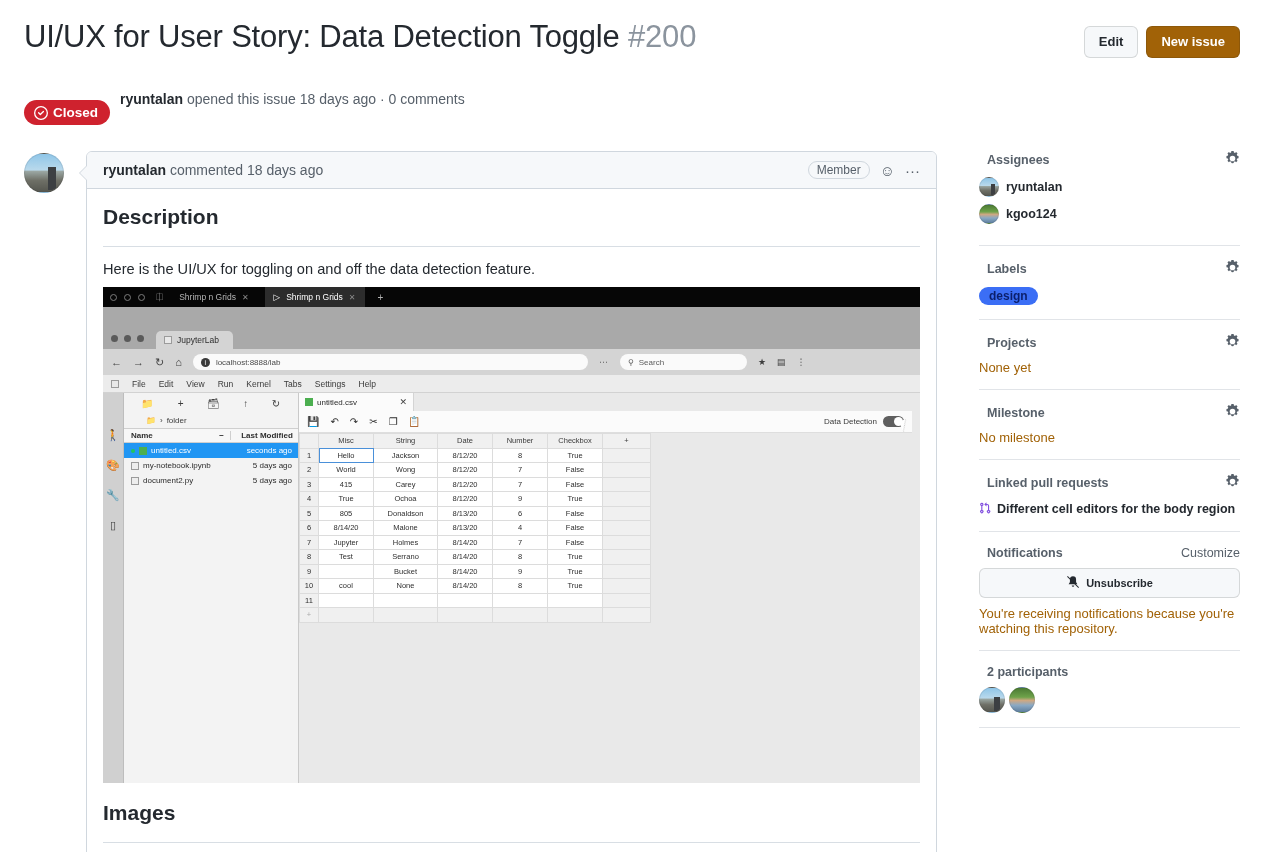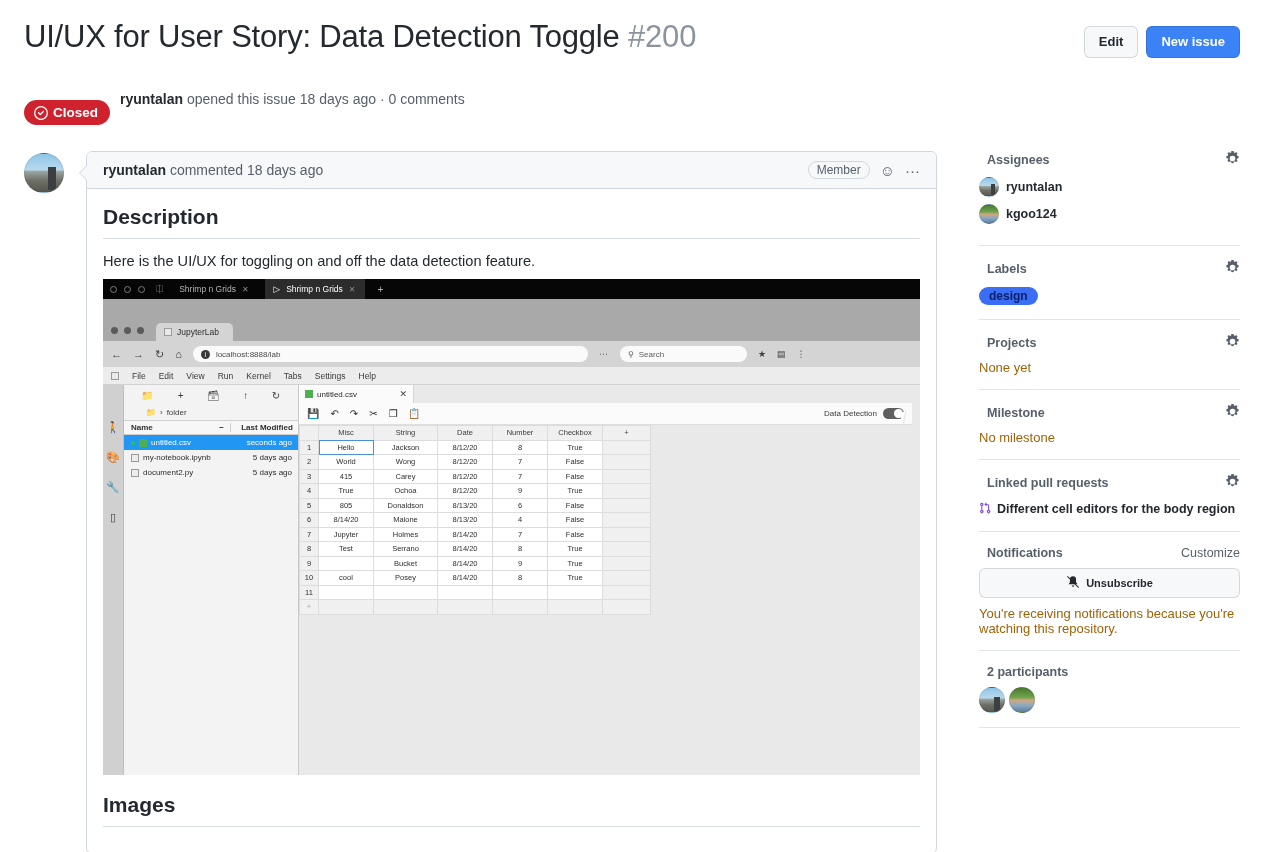--- a/index.html
+++ b/index.html
@@ -21,21 +21,21 @@
     color: #24292f; margin: 0; letter-spacing: -0.2px; flex: 1;
   }
   .issue-number { color: #8b949e; font-weight: 300; }
   .header-actions { display: flex; gap: 8px; align-items: center; padding-top: 8px; }
   .btn {
     font-family: "Liberation Sans", sans-serif;
     font-size: 13px; font-weight: bold; border-radius: 6px;
     padding: 6px 14px; cursor: pointer; line-height: 18px;
   }
   .btn-edit { background: #f6f8fa; border: 1px solid rgba(27,31,36,0.15); color: #24292f; }
-  .btn-new { background: #3b82f6; border: 1px solid rgba(27,31,36,0.15); color: #ffffff; }
+  .btn-new { background: #a16207; border: 1px solid rgba(27,31,36,0.15); color: #ffffff; }
 
   .meta-row { display: flex; align-items: center; margin-top: 14px; gap: 10px; }
   .state-badge {
     display: inline-flex; align-items: center; gap: 5px;
     background: #cf222e; color: #fff; border-radius: 2em;
     padding: 5px 12px 5px 10px; font-size: 13.5px; font-weight: bold; margin-top: 28px;
   }
   .meta-text { font-size: 14px; color: #57606a; }
   .meta-text b { color: #24292f; font-weight: bold; }
 
@@ -82,21 +82,21 @@
   .head-right { margin-left: auto; display: flex; align-items: center; gap: 10px; }
   .member-badge {
     border: 1px solid #d0d7de; border-radius: 2em; color: #57606a;
     font-size: 12px; padding: 1px 8px; background: transparent;
   }
   .icon-btn { color: #57606a; font-size: 15px; cursor: pointer; line-height: 1; }
 
   .comment-body { padding: 16px; }
   .md-h2 {
     font-size: 21px; font-weight: bold; margin: 0 0 10px 0;
-    padding-bottom: 9px; border-bottom: 1px solid #d8dee4; color: #24292f;
+    padding-bottom: 17px; border-bottom: 1px solid #d8dee4; color: #24292f;
   }
   .md-p { font-size: 14.6px; margin: 14px 0 10px 0; color: #24292f; }
 
   
   .shot {
     width: 817px; height: 496px; background: #e9e9e9;
     overflow: hidden; position: relative; font-size: 8px;
     color: #3b3b3b; border: 0;
   }
   .shot-os {
@@ -530,21 +530,21 @@
                           <td></td>
                           <td>Bucket</td>
                           <td>8/14/20</td>
                           <td>9</td>
                           <td>True</td>
                           <td class="col-add"></td>
                         </tr>
                         <tr>
                           <td class="col-idx">10</td>
                           <td>cool</td>
-                          <td>Posey</td>
+                          <td>None</td>
                           <td>8/14/20</td>
                           <td>8</td>
                           <td>True</td>
                           <td class="col-add"></td>
                         </tr>
                         <tr>
                           <td class="col-idx">11</td>
                           <td></td>
                           <td></td>
                           <td></td>

